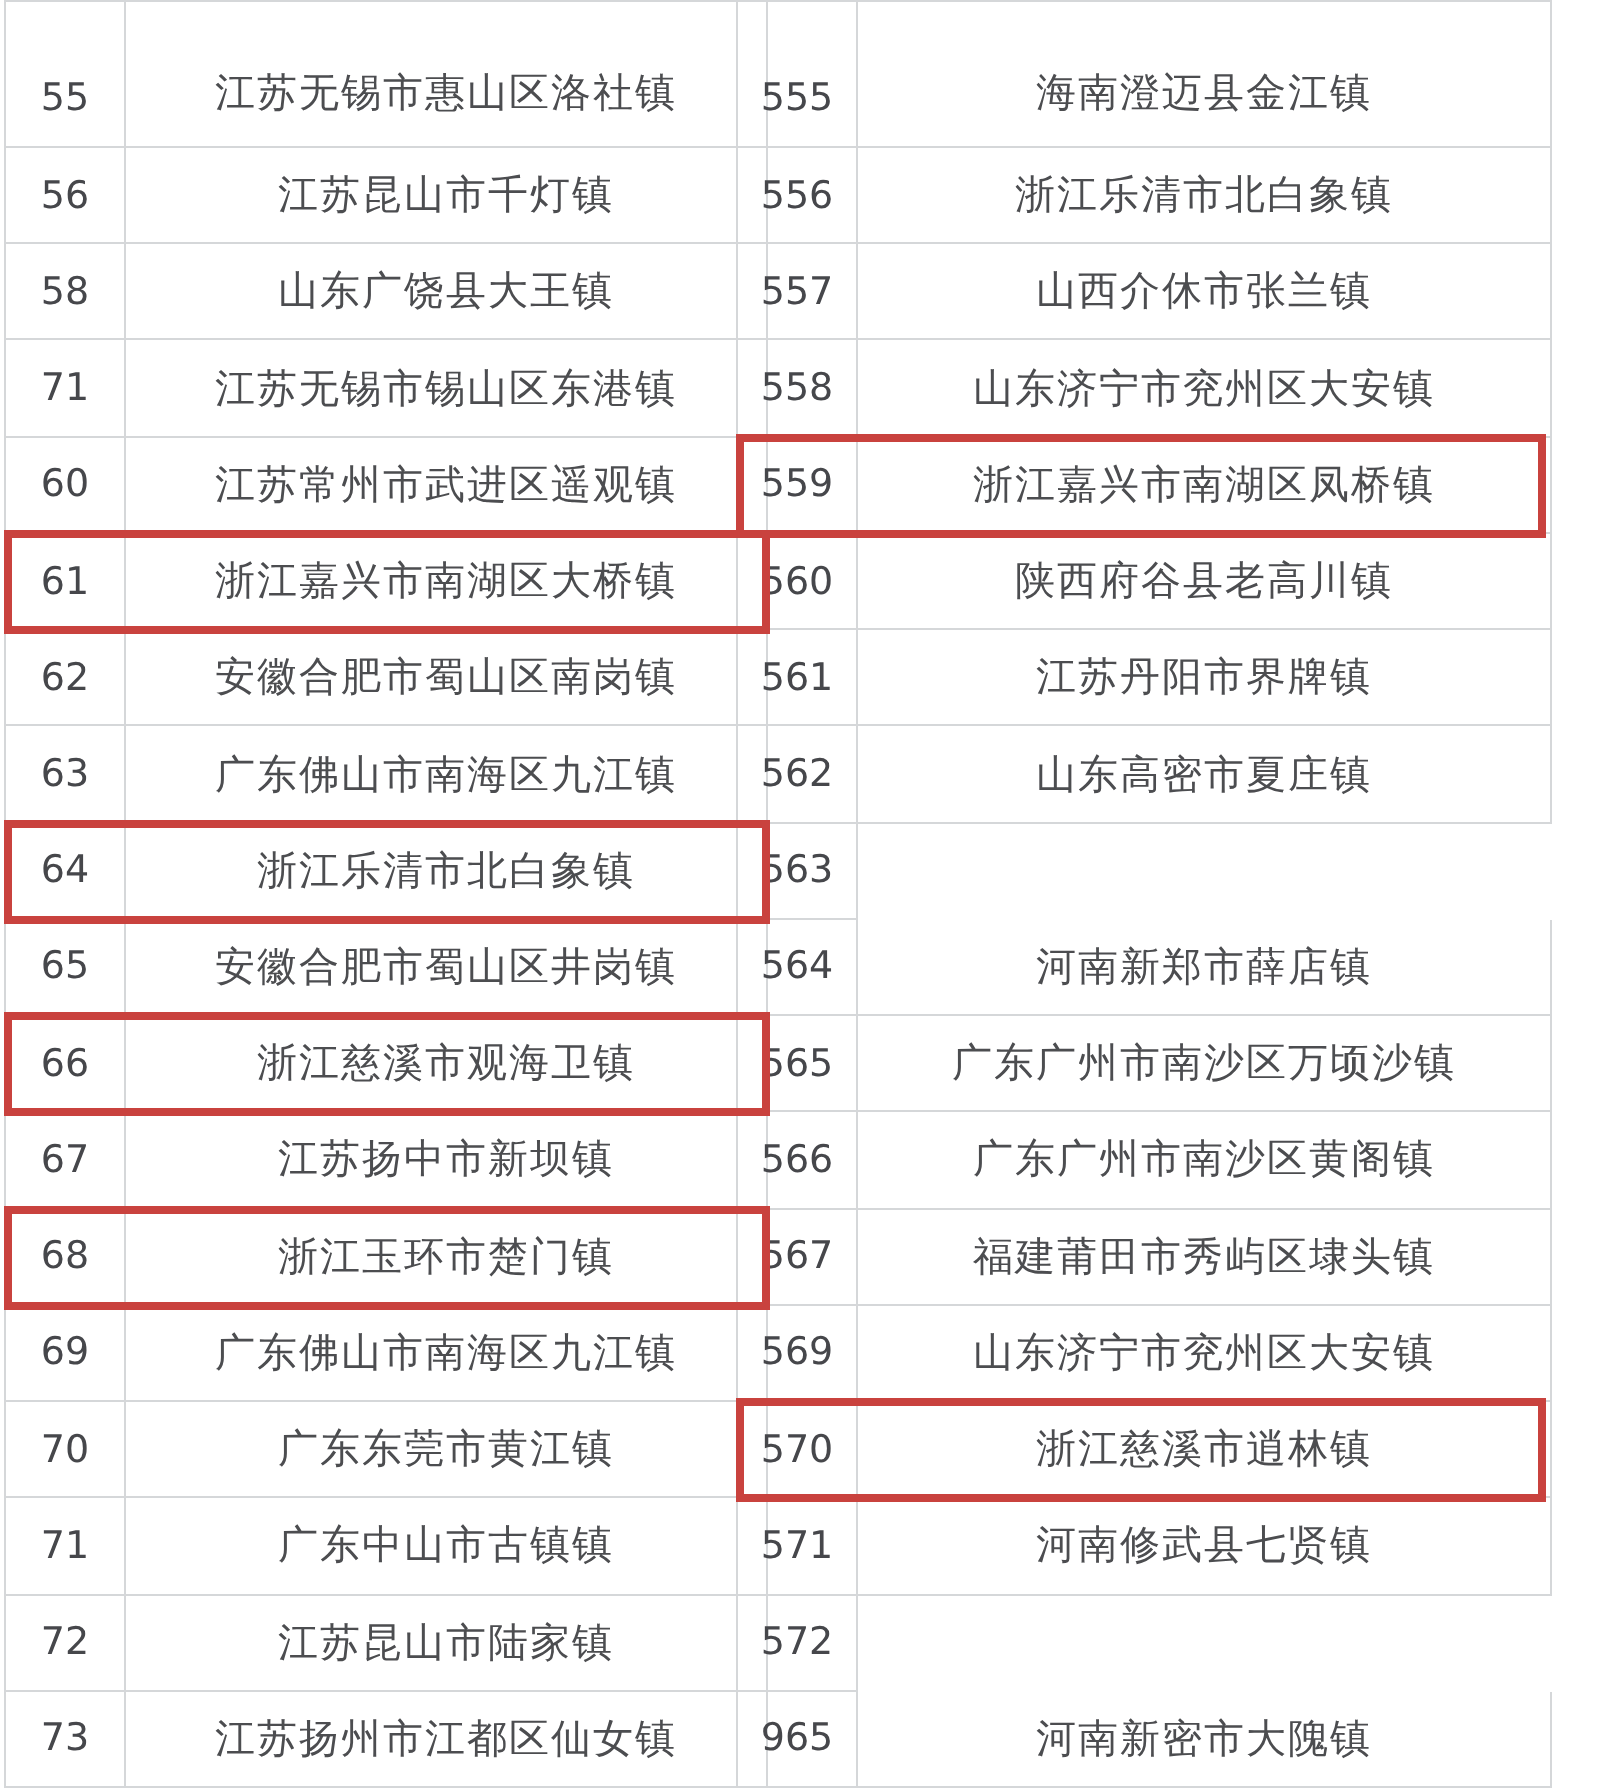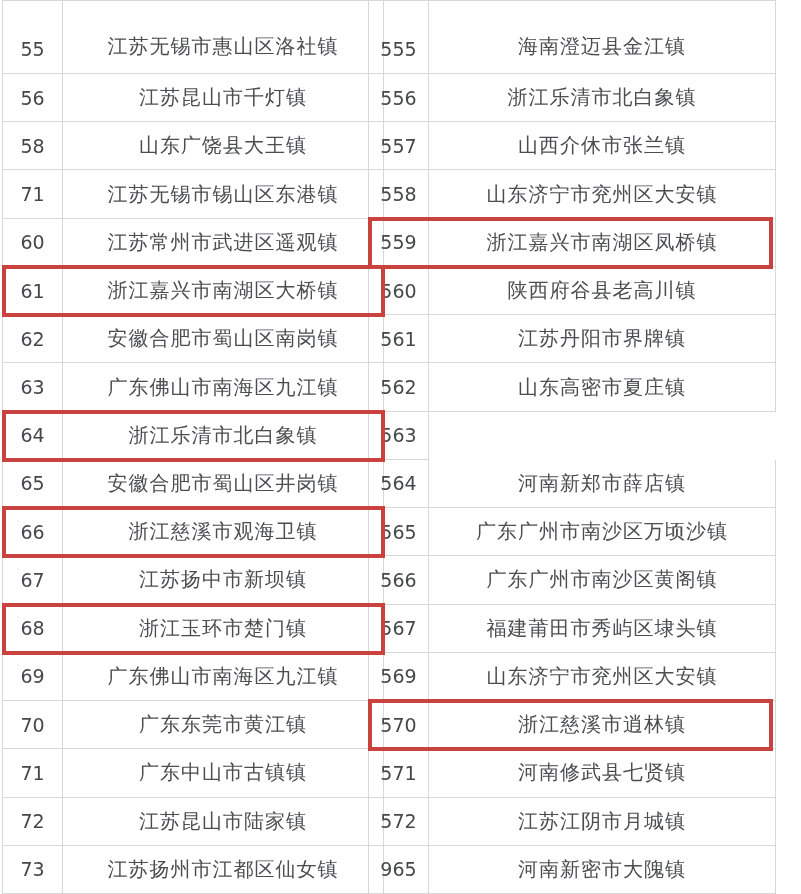--- a/index.html
+++ b/index.html
@@ -211,20 +211,19 @@
         <div class="cell num">570</div>
         <div class="cell town">浙江慈溪市逍林镇</div>
         <div class="hlbox"></div>
       </div>
       <div class="row">
         <div class="cell num">571</div>
         <div class="cell town">河南修武县七贤镇</div>
       </div>
       <div class="row">
         <div class="cell num">572</div>
-        <div class="cell town">江苏江阴市月城镇</div>
       </div>
       <div class="row">
         <div class="cell num">965</div>
         <div class="cell town">河南新密市大隗镇</div>
       </div>
     </div>
 </div>
 
 </body></html>

